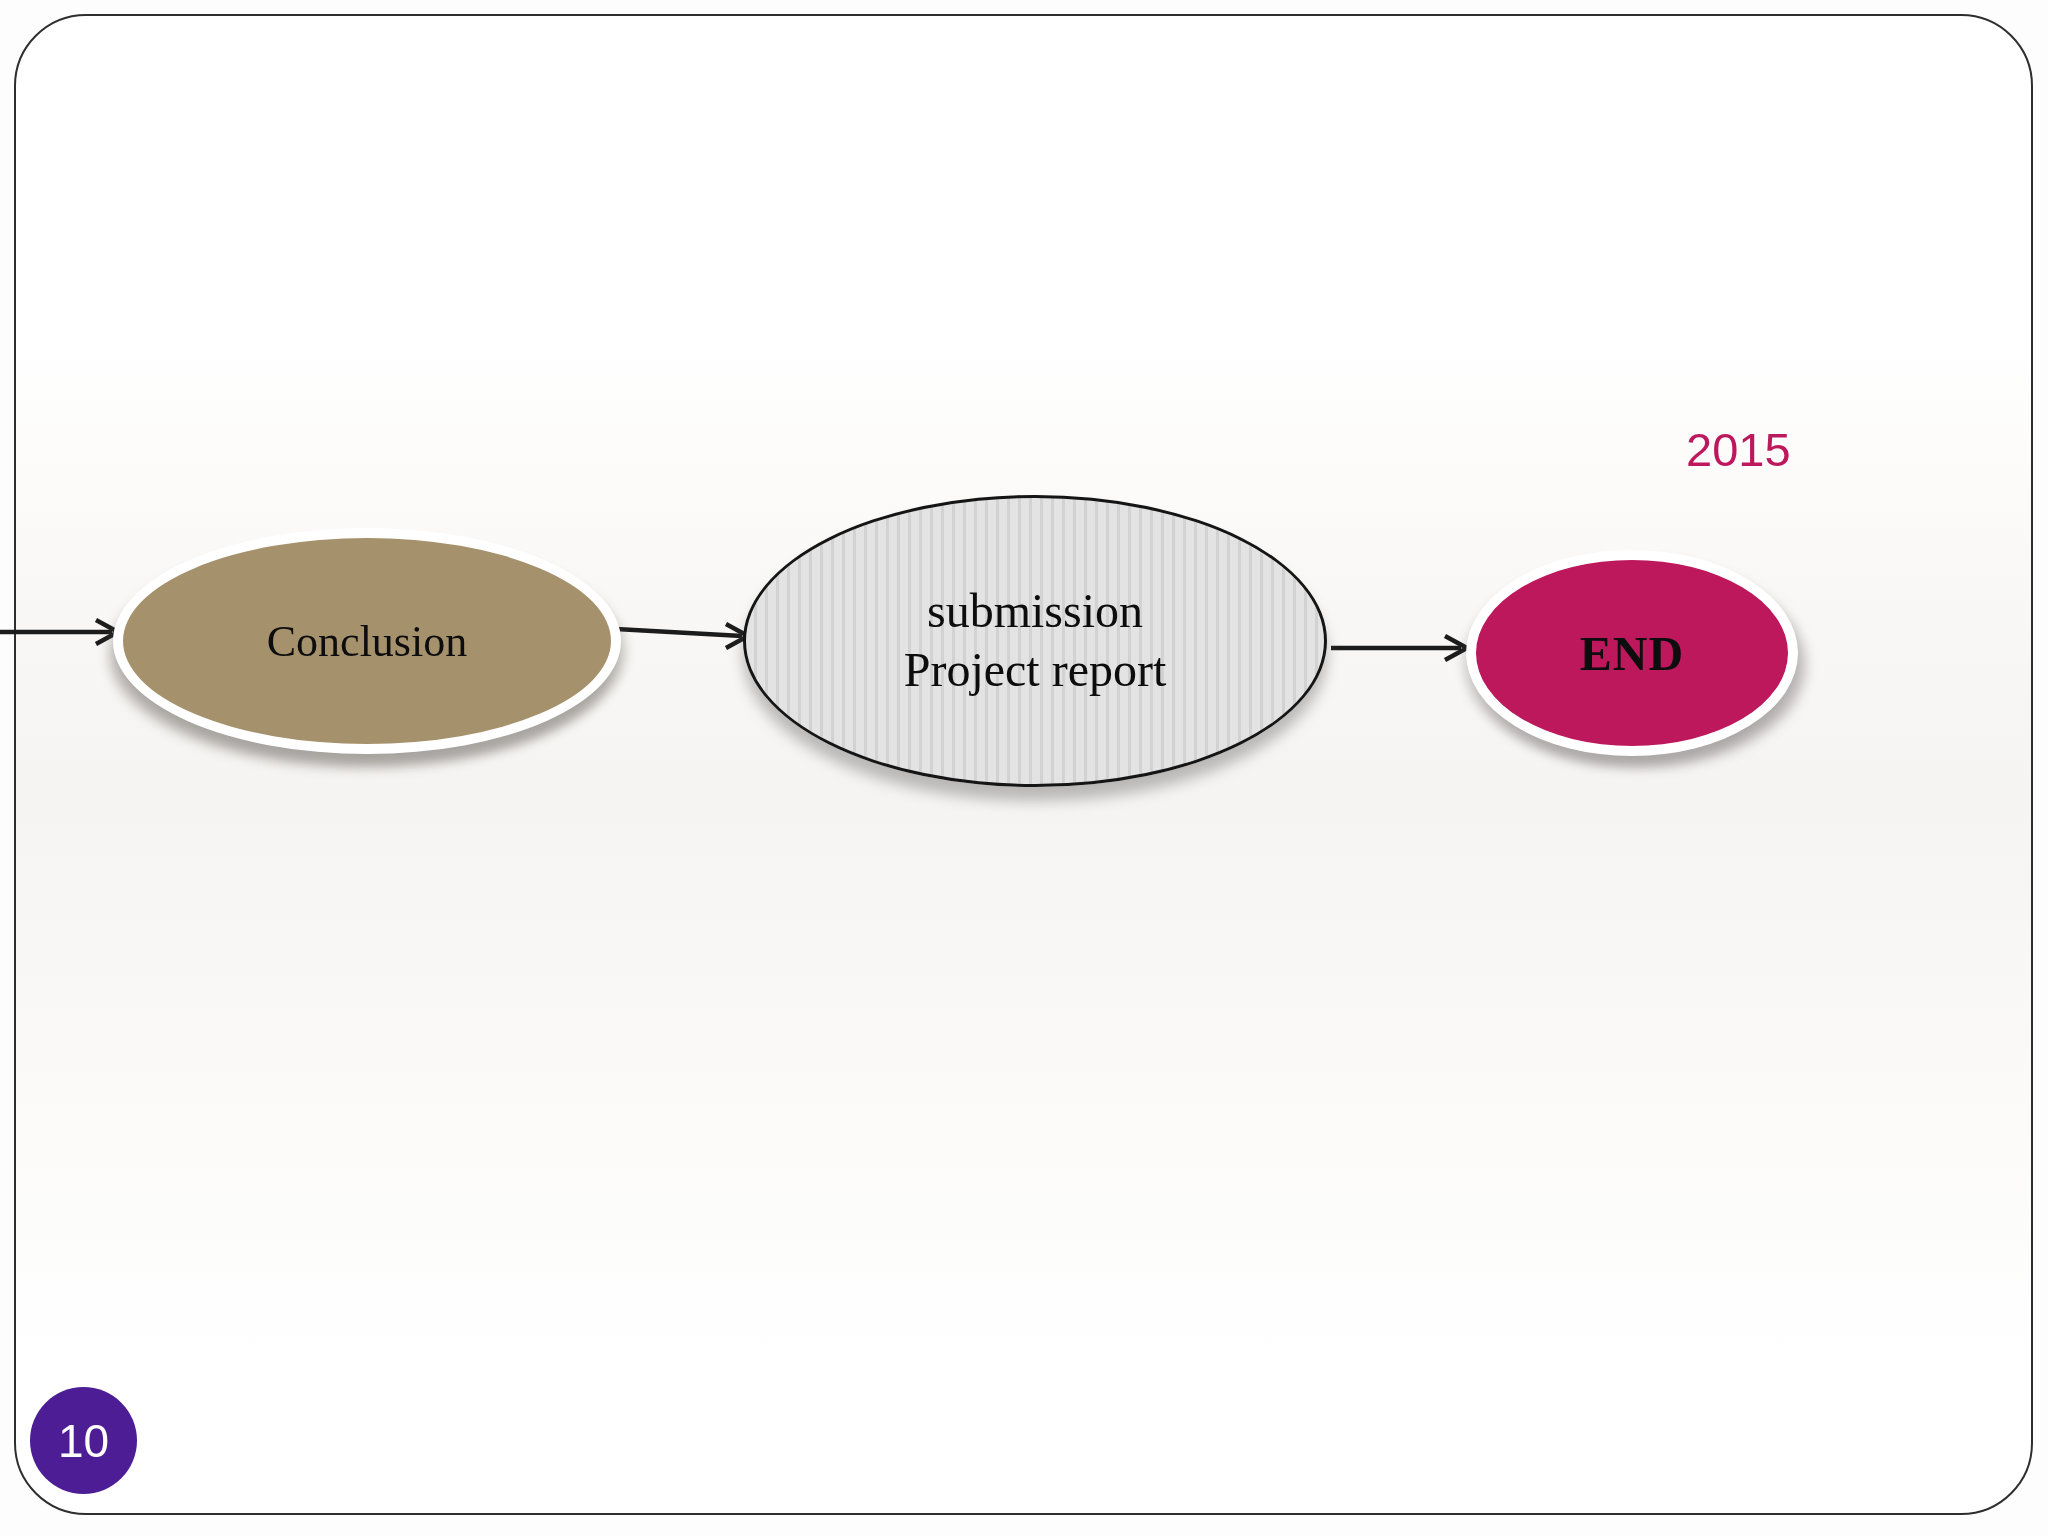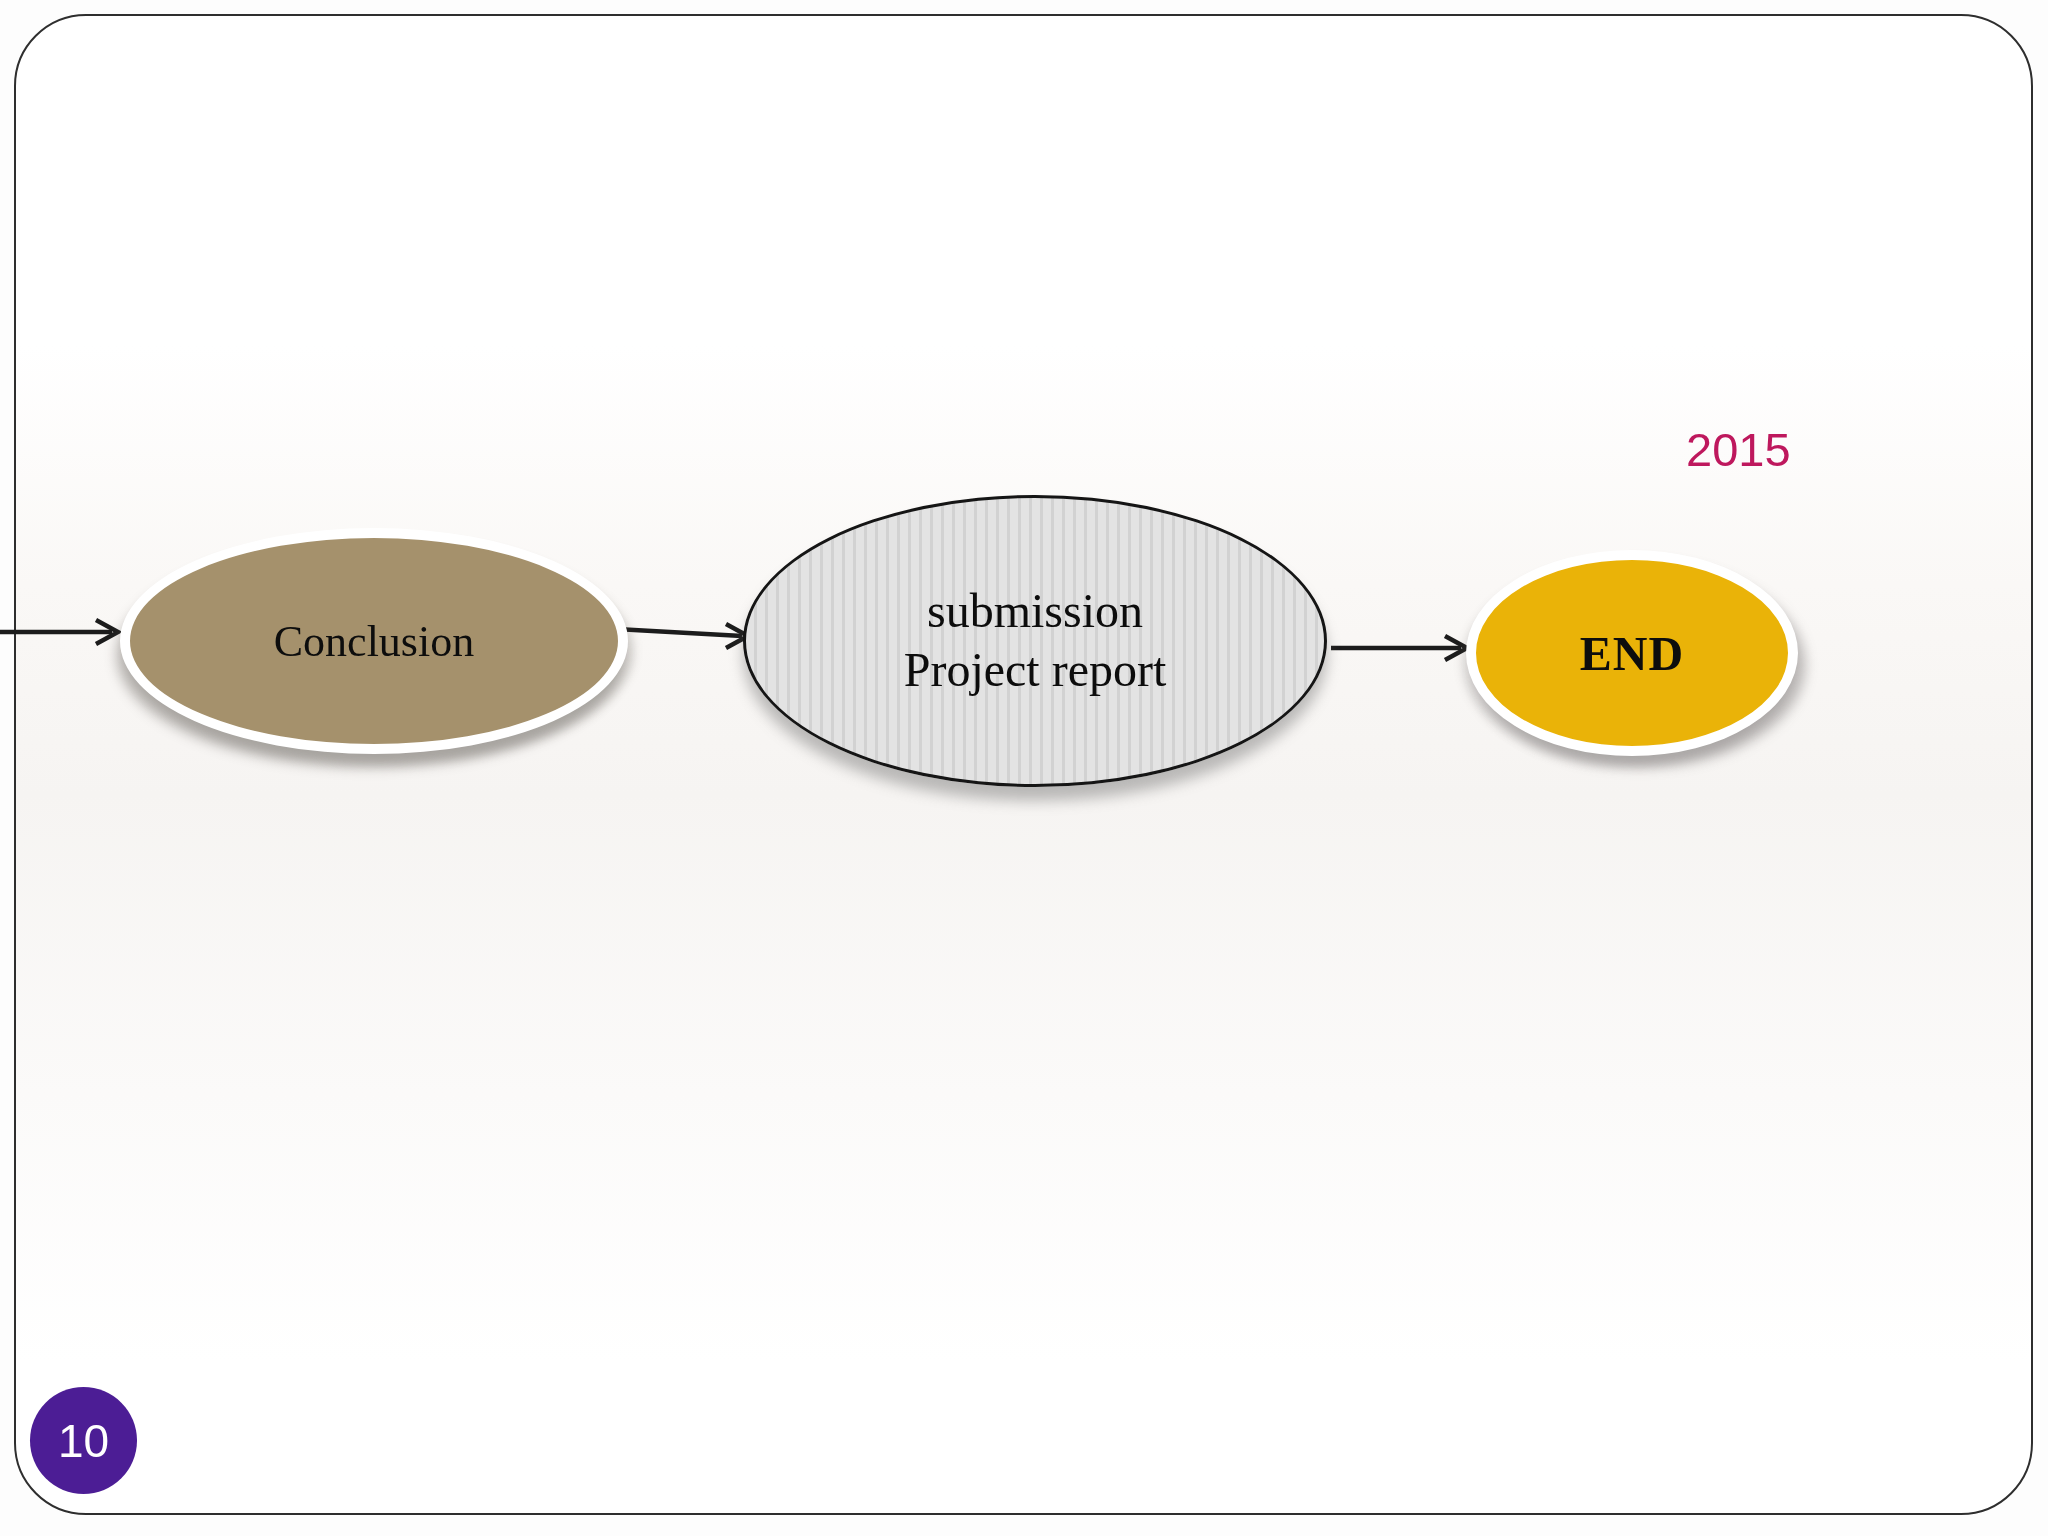--- a/index.html
+++ b/index.html
@@ -16,21 +16,21 @@
   .year{
     position:absolute;left:1686px;top:422px;
     font-family:"Liberation Sans", sans-serif;
     font-size:47px;color:#be185d;white-space:nowrap;
   }
   .node{
     position:absolute;display:flex;align-items:center;justify-content:center;
     text-align:center;border-radius:50%;color:#0d0d0d;box-sizing:border-box;
   }
   .node-conclusion{
-    left:120px;top:528px;width:508px;height:226px;
+    left:113px;top:528px;width:508px;height:226px;
     border:10px solid #ffffff;font-size:44px;
     box-shadow:-4px 14px 12px rgba(95,90,84,.38), 6px 10px 10px rgba(95,90,84,.22);
     align-items:center;
   }
   .node-submission{
     left:743px;top:495px;width:584px;height:292px;
     border:3px solid #151515;font-size:48px;line-height:1.22;
     box-shadow:0 14px 14px rgba(95,95,95,.40);
   }
   .node-end{
@@ -74,19 +74,19 @@
     <span>Conclusion</span>
   </div>
 
   <div class="node node-submission" style="background: repeating-linear-gradient(to right, rgb(227, 227, 227) 0px, rgb(227, 227, 227) 8px, rgb(210, 210, 210) 8px, rgb(210, 210, 210) 11px);">
     <span>
       <span style="display:block;">submission</span>
       <span style="display:block;">Project report</span>
     </span>
   </div>
 
-  <div class="node node-end" style="background-color: #eab308;">
+  <div class="node node-end" style="background-color: #be185d;">
     <span>END</span>
   </div>
 
   <div class="page-badge" style="background-color: #4c1d95; text-align: right;">10</div>
 
 </div>
 
 </body></html>

